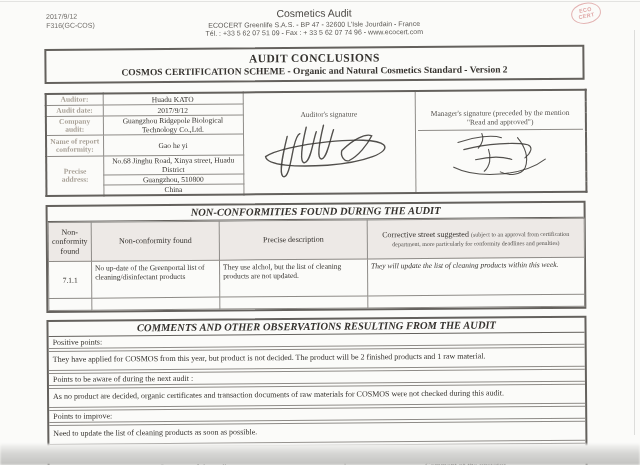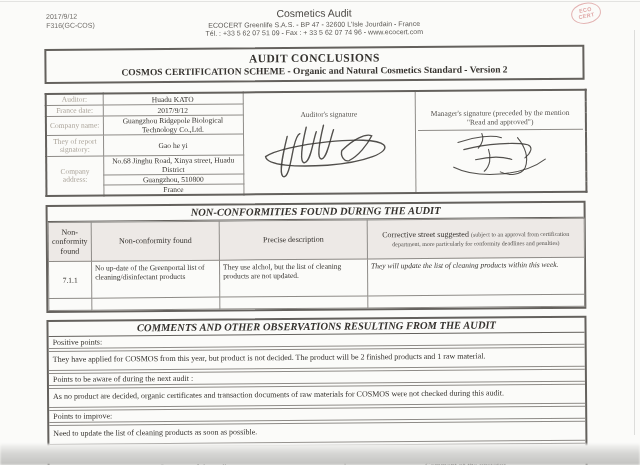--- a/index.html
+++ b/index.html
@@ -41,21 +41,21 @@
   .box1-sub{font-size:9.5px;font-weight:bold;margin-top:2px;}
   
   table.info{
     width:100%;border-collapse:collapse;margin-top:9px;
     border:2px solid #64615d;table-layout:fixed;
   }
   table.info td{
     border:1px solid #8f8c88;font-size:7.5px;text-align:center;vertical-align:middle;
     padding:0 2px;overflow:hidden;
   }
-  td.lbl{color:#aaa399;font-size:7px;line-height:8px;}
+  td.lbl{color:#aaa399;font-size:7px;line-height:8px;font-weight:bold;}
   td.sigcell{vertical-align:top;padding:0;}
   .sig-head{font-size:7.5px;color:#55524e;text-align:center;padding:3px 6px 1px;line-height:9px;}
   .sig-head.rule{border-bottom:1px solid #8f8c88;padding-bottom:3px;}
   .sig-draw{display:flex;justify-content:center;align-items:center;}
   .sig-draw svg{display:block;}
   
   .box2{border:2px solid #64615d;margin-top:8px;}
   .nc-title{
     text-align:center;font-weight:bold;font-style:italic;font-size:10.5px;
     border-bottom:1.5px solid #64615d;padding:1px 0 2px;
@@ -163,40 +163,40 @@
               <path class="sig-ink" d="M30,26 C62,18 100,16 118,20 C126,23 122,32 114,38"></path>
               <path class="sig-ink" d="M64,26 C68,37 66,49 58,56"></path>
               <path class="sig-ink" d="M46,40 C64,36 84,36 96,40"></path>
               <path class="sig-ink" d="M104,10 C114,22 120,38 114,52 C108,62 92,63 80,57"></path>
               <path class="sig-ink" d="M16,50 C48,66 110,64 142,40"></path>
             </svg>
           </div>
         </td>
       </tr>
       <tr>
-        <td class="lbl" style="height:10px">France date:</td>
+        <td class="lbl" style="height:10px">Audit date:</td>
         <td>2017/9/12</td>
       </tr>
       <tr>
-        <td class="lbl" style="height:14px">Company name:</td>
+        <td class="lbl" style="height:14px">Company audit:</td>
         <td>Guangzhou Ridgepole Biological Technology Co.,Ltd.</td>
       </tr>
       <tr>
-        <td class="lbl" style="height:20px">They of report signatory:</td>
+        <td class="lbl" style="height:20px">Name of report conformity:</td>
         <td>Gao he yi</td>
       </tr>
       <tr>
-        <td class="lbl" rowspan="3">Company address:</td>
+        <td class="lbl" rowspan="3">Precise address:</td>
         <td style="height:14px">No.68 Jinghu Road, Xinya street,  Huadu District</td>
       </tr>
       <tr>
         <td style="height:9px">Guangzhou, 510800</td>
       </tr>
       <tr>
-        <td style="height:9px">France</td>
+        <td style="height:9px">China</td>
       </tr>
     </tbody>
       </table>
 
     <div class="box2">
       <div class="nc-title">NON-CONFORMITIES FOUND DURING THE AUDIT</div>
       <table class="nc">
         <colgroup>
             <col style="width:43px">
             <col style="width:128px">

